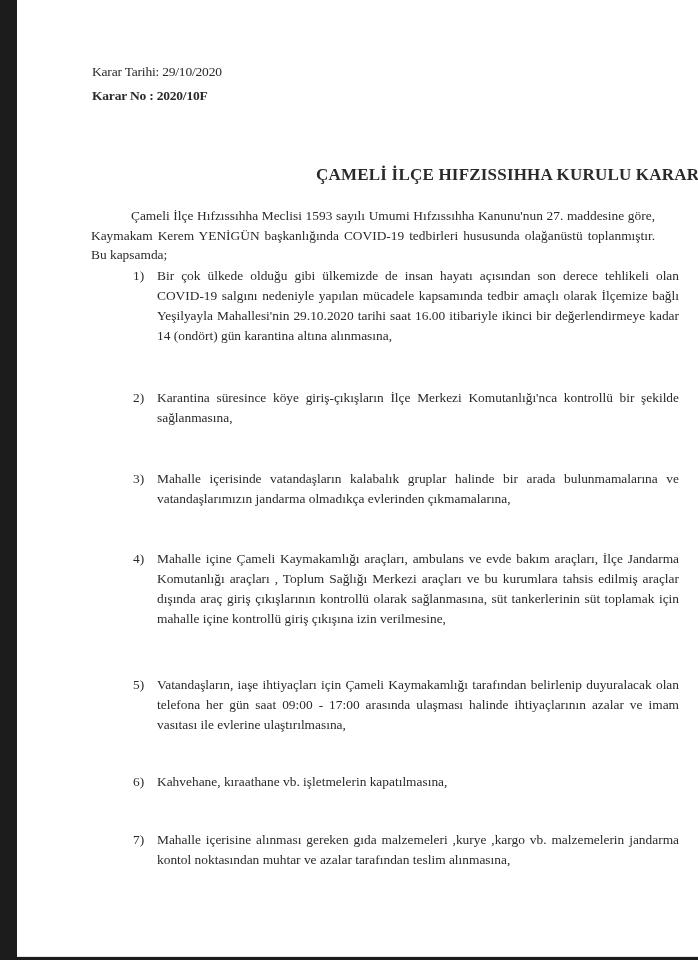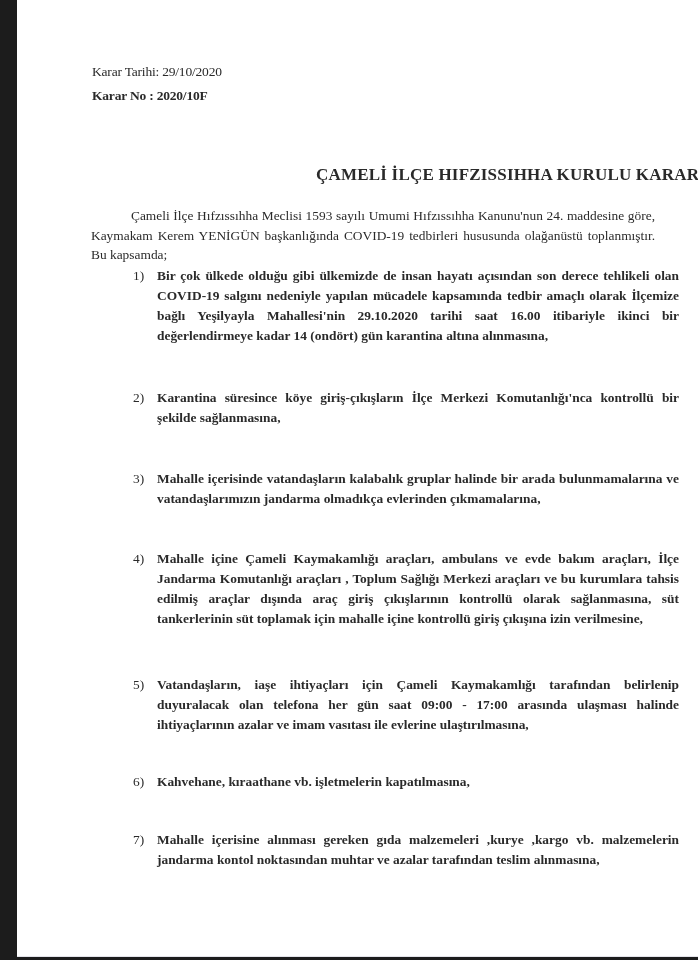--- a/index.html
+++ b/index.html
@@ -53,32 +53,32 @@
       font-size: 13.4px;
       line-height: 20px;
       text-align: justify;
       padding-left: 24px;
       box-sizing: content-box;
     }
     .item .num {
       position: absolute;
       left: 0; top: 0;
     }
-    .item .txt { display: block; font-weight: bold; }
+    .item .txt { display: block; }
   </style>
 </head>
 <body>
 
 <div class="page">
   <div class="meta meta-date">Karar Tarihi: 29/10/2020</div>
   <div class="meta meta-no">Karar No : 2020/10F</div>
 
   <div class="title">ÇAMELİ İLÇE HIFZISSIHHA KURULU KARARI</div>
 
-  <p class="intro" style="margin:0;">Çameli İlçe Hıfzıssıhha Meclisi 1593 sayılı Umumi Hıfzıssıhha Kanunu'nun 24. maddesine göre, Kaymakam Kerem YENİGÜN başkanlığında COVID-19 tedbirleri hususunda olağanüstü toplanmıştır. Bu kapsamda;</p>
+  <p class="intro" style="margin:0;">Çameli İlçe Hıfzıssıhha Meclisi 1593 sayılı Umumi Hıfzıssıhha Kanunu'nun 27. maddesine göre, Kaymakam Kerem YENİGÜN başkanlığında COVID-19 tedbirleri hususunda olağanüstü toplanmıştır. Bu kapsamda;</p>
 
   <div class="item" style="top:266px;">
     <span class="num">1)</span>
     <span class="txt">Bir çok ülkede olduğu gibi ülkemizde de insan hayatı açısından son derece tehlikeli olan COVID-19 salgını nedeniyle yapılan mücadele kapsamında tedbir amaçlı olarak İlçemize bağlı Yeşilyayla Mahallesi'nin 29.10.2020 tarihi saat 16.00 itibariyle ikinci bir değerlendirmeye kadar 14 (ondört) gün karantina altına alınmasına,</span>
   </div>
 
   <div class="item" style="top:388px;">
     <span class="num">2)</span>
     <span class="txt">Karantina süresince köye giriş-çıkışların İlçe Merkezi Komutanlığı'nca kontrollü bir şekilde sağlanmasına,</span>
   </div>

